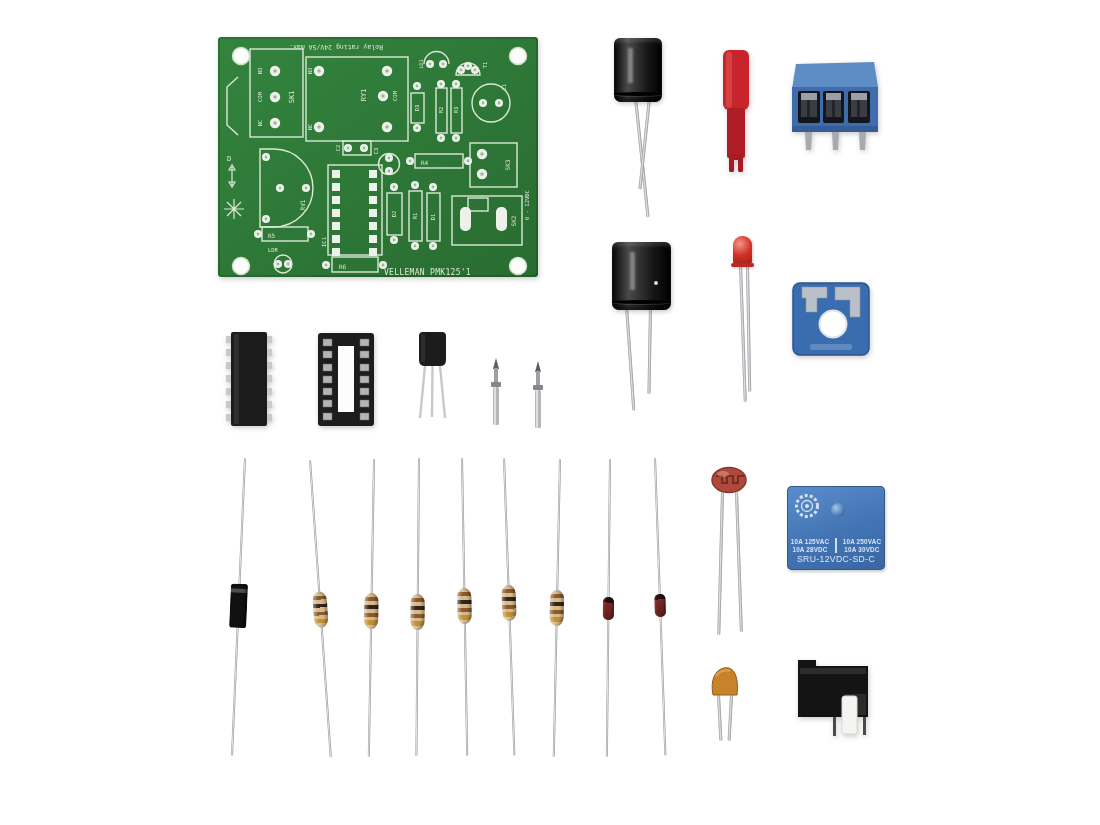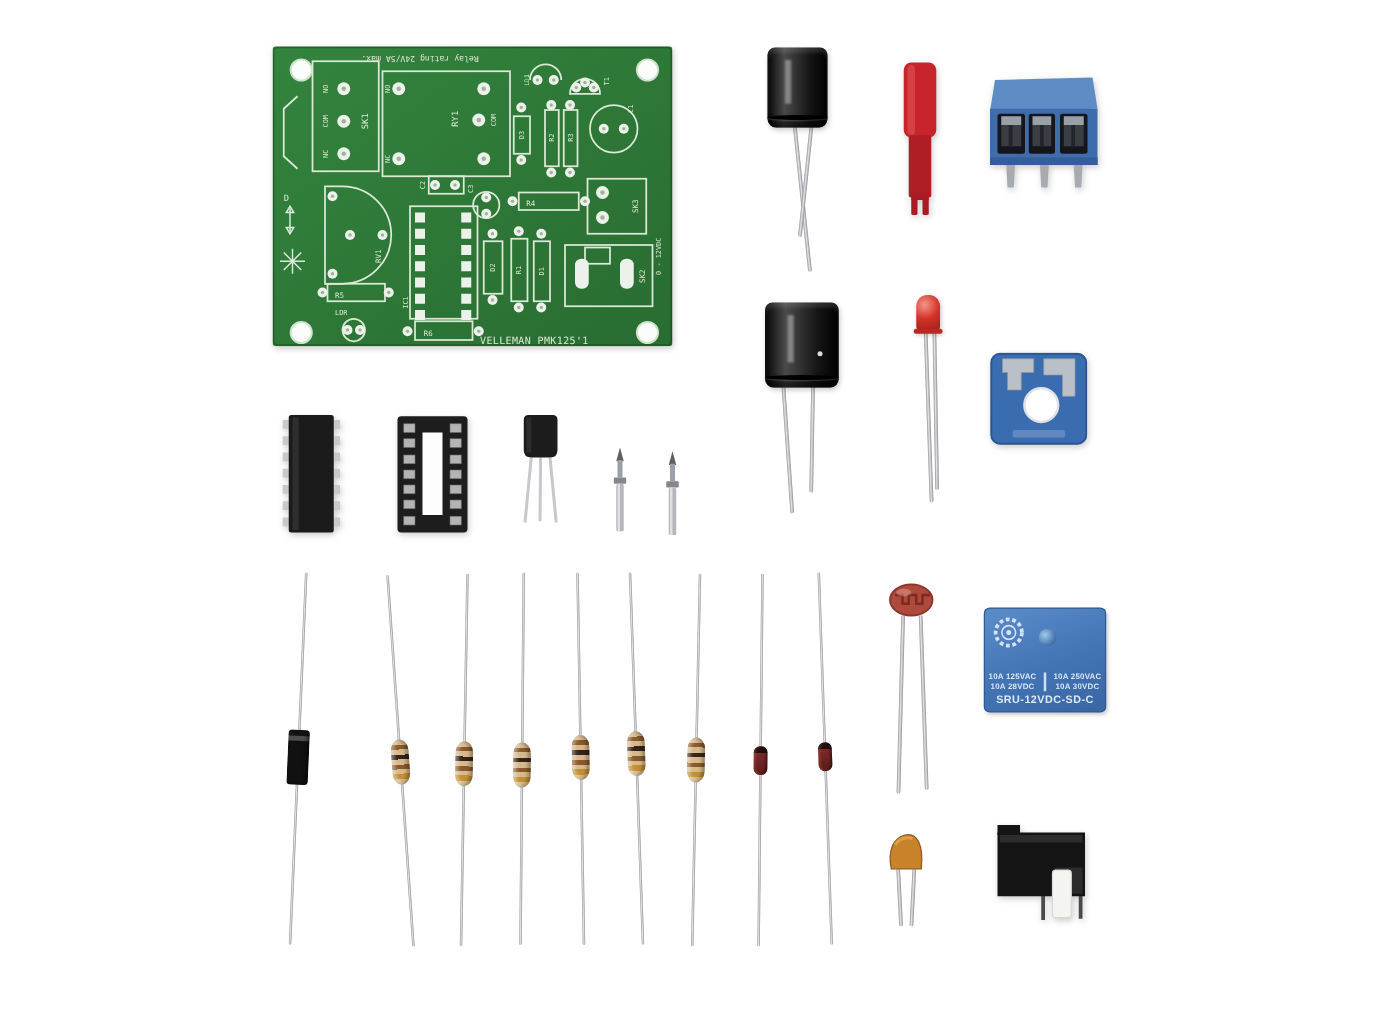--- a/index.html
+++ b/index.html
@@ -46,21 +46,21 @@
         background:linear-gradient(180deg,#201012 0 24%,#7c2a28 24%,#5f1f1e 85%);
         box-shadow:inset -1.5px 0 2px rgba(0,0,0,.45), inset 1.5px 0 2px rgba(255,120,90,.25);}
   
   .relay{position:absolute;width:98px;height:84px;border-radius:5px;
         background:linear-gradient(160deg,#5c8dcb,#4274b4 55%,#3a66a2);
         box-shadow:inset 0 0 0 1px #35588e, 1px 2px 3px rgba(90,90,90,.3);}
   .relay .txt{position:absolute;left:0;right:0;bottom:6px;text-align:center;color:#d9e6f7;}
   .rrow{display:flex;justify-content:center;gap:5px;font-size:6.3px;line-height:7.5px;
         font-weight:bold;letter-spacing:.2px;}
   .rdiv{width:1.5px;height:15px;background:#cfdff2;margin:0 1px;}
-  .rmodel{font-size:8.6px;font-weight:bold;letter-spacing:.4px;margin-top:1px;color:#dcE9fa;}
+  .rmodel{font-size:8.6px;font-weight:normal;letter-spacing:.4px;margin-top:1px;color:#dcE9fa;}
   .bluedot{position:absolute;left:44px;top:17px;width:14px;height:14px;border-radius:50%;
         background:radial-gradient(circle at 35% 35%, #a3c7ea, #4d7cb4 60%, #2c547e);}
   
   .skt{fill:#dbe9d6;font-family:"DejaVu Sans Mono","Liberation Mono",monospace;}
   .shadow{filter:drop-shadow(1.5px 2.5px 2.5px rgba(70,70,70,.28));}
 </style>
 </head>
 <body>
 
 <div class="scene">

